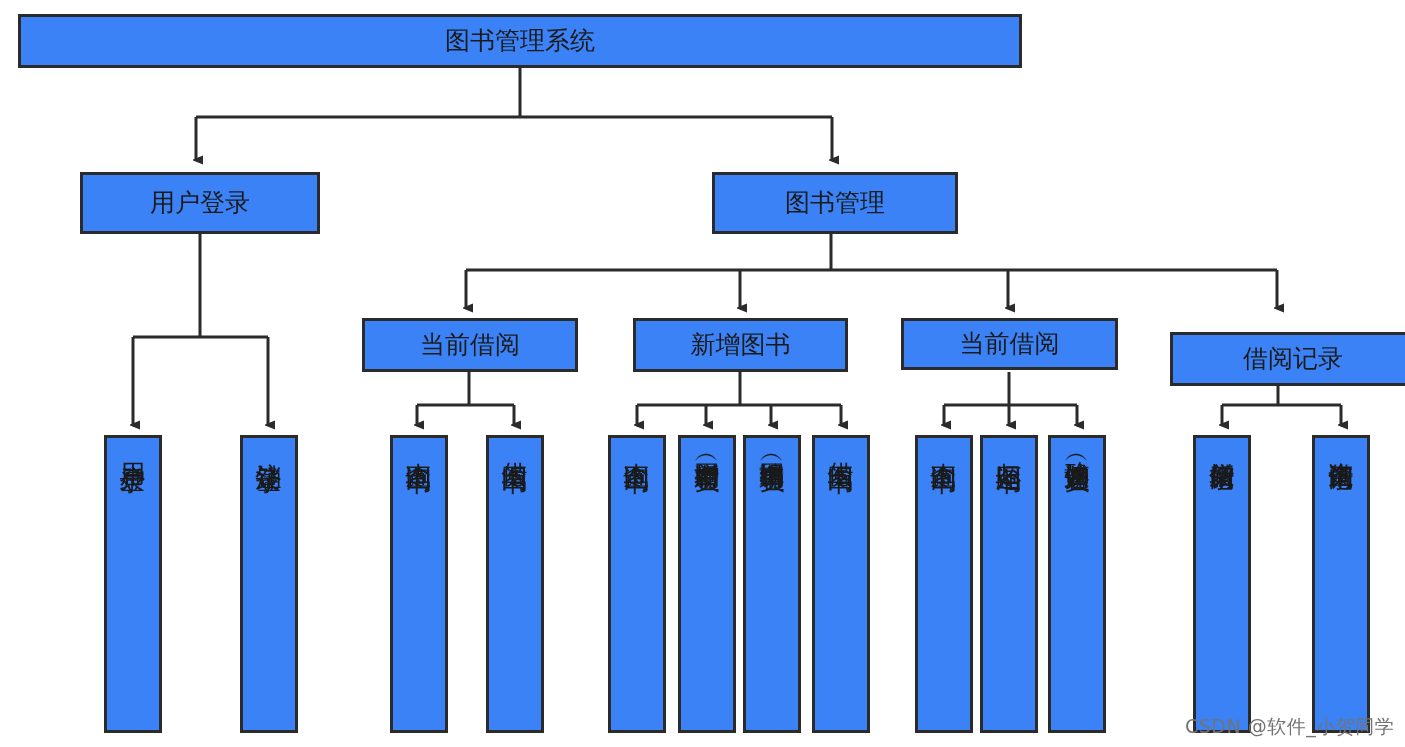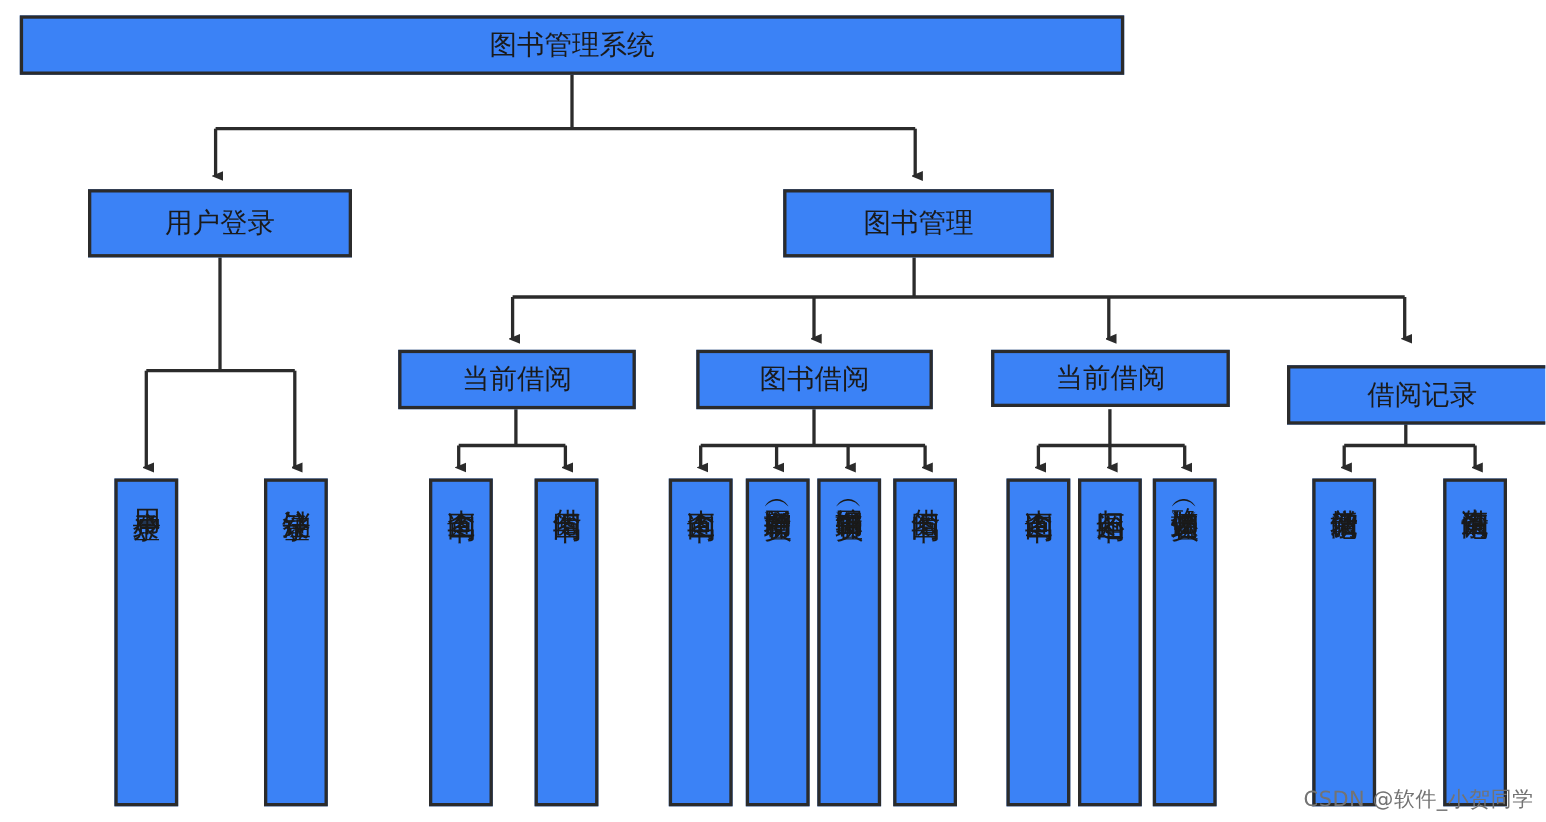--- a/index.html
+++ b/index.html
@@ -135,21 +135,21 @@
     <span class="lbl">用户登录</span>
   </div>
   <div class="node horiz" style="left:712px; top:172px; width:246px; height:62px;">
     <span class="lbl">图书管理</span>
   </div>
 
   <div class="node horiz" style="left:362px; top:318px; width:216px; height:54px;">
     <span class="lbl">当前借阅</span>
   </div>
   <div class="node horiz" style="left:633px; top:318px; width:215px; height:54px;">
-    <span class="lbl">图书借阅</span>
+    <span class="lbl">新增图书</span>
   </div>
   <div class="node horiz" style="left:901px; top:318px; width:217px; height:52px;">
     <span class="lbl">当前借阅</span>
   </div>
   <div class="node horiz" style="left:1170px; top:332px; width:246px; height:54px;">
     <span class="lbl">借阅记录</span>
   </div>
 
   <div class="node vert" style="left:104px; top:435px; width:58px; height:298px;">
     <span class="lbl">用户登录</span>

